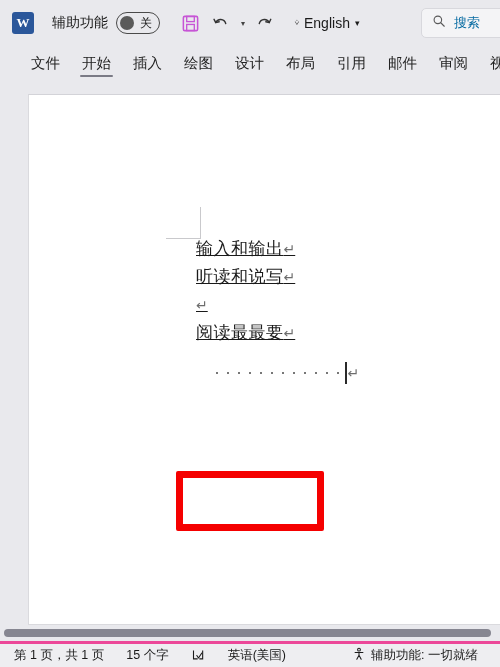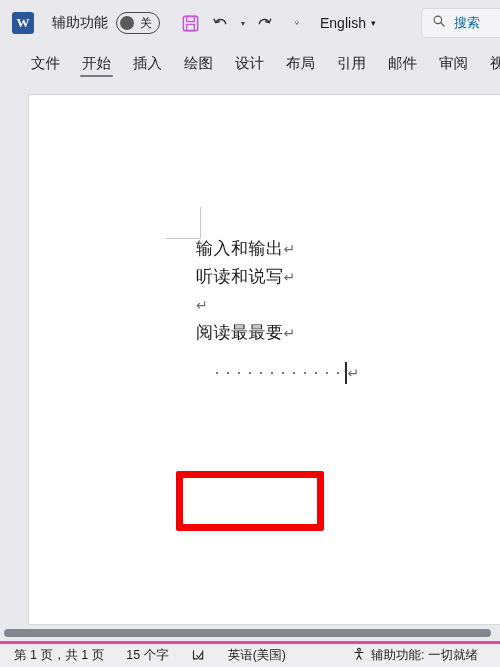--- a/index.html
+++ b/index.html
@@ -70,21 +70,20 @@
   .qat-chev {
     width: 14px; height: 28px;
     display: flex; align-items: center; justify-content: center;
     font-size: 8px; color: #444;
   }
   .lang-btn {
     display: flex; align-items: center;
     gap: 5px;
     font-size: 14px;
     color: #1b1b1b;
-    margin-left: 16px;
     white-space: nowrap;
   }
   .searchbox {
     position: absolute;
     left: 421px; top: 8px;
     width: 120px; height: 30px;
     background: #f4f4f6;
     border: 1px solid #d8d8dd;
     border-radius: 5px;
     display: flex; align-items: center;
@@ -167,20 +166,21 @@
     left: 167px; top: 140px;
     width: 300px;
   }
   .para {
     font-family: "Liberation Serif", "DejaVu Serif", serif;
     font-size: 17px;
     line-height: 28px;
     color: #1a1a1a;
     white-space: nowrap;
     letter-spacing: 0.5px;
+    text-decoration: underline;
   }
   .para .pilcrow {
     color: #6d6d6d;
     font-size: 14px;
     font-family: "DejaVu Sans", sans-serif;
     letter-spacing: 0;
   }
   .para.empty { height: 28px; }
   .spacer { height: 12px; }
 

